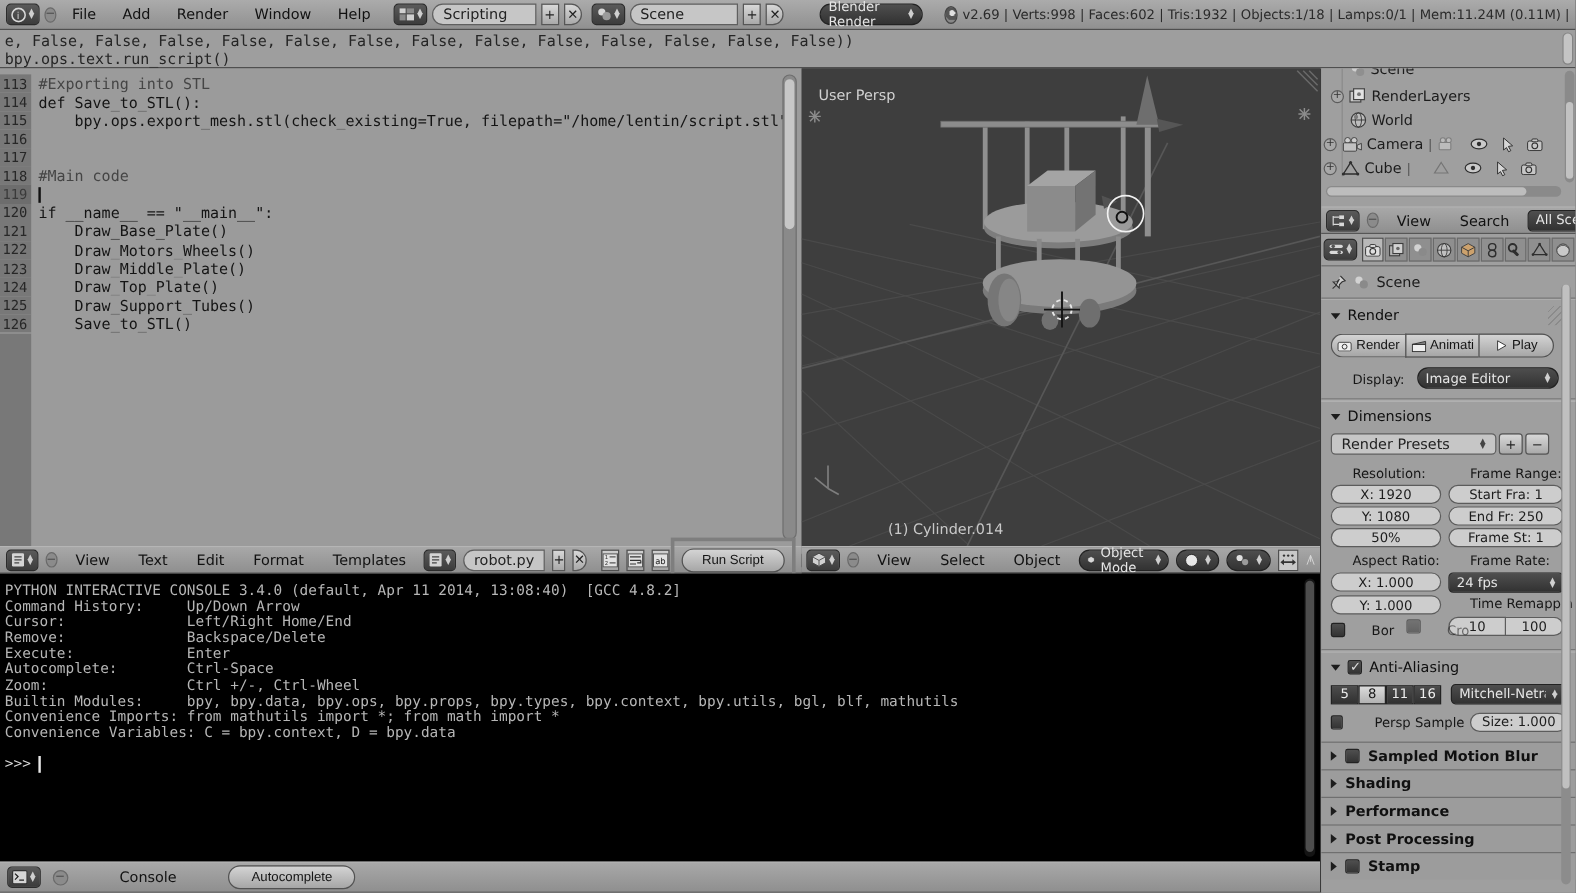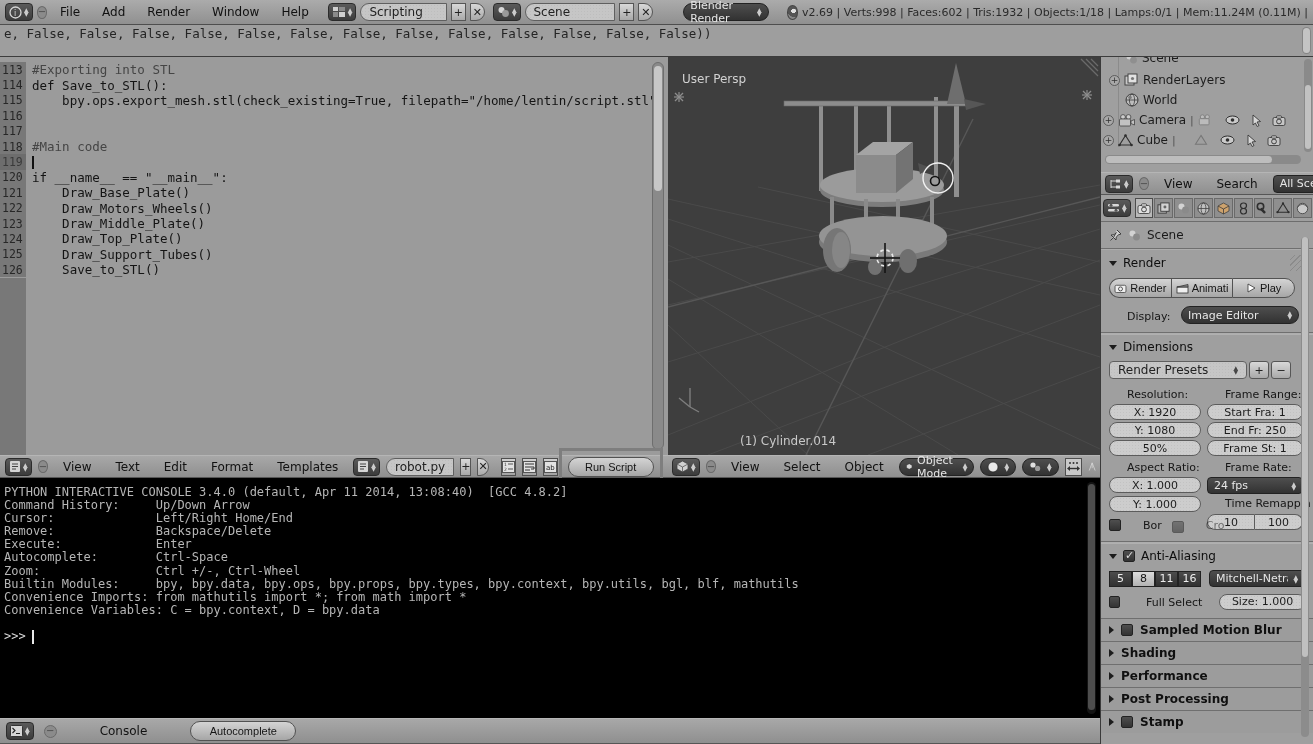--- a/index.html
+++ b/index.html
@@ -151,20 +151,21 @@
     <span class="dark-dd" style="width:112px; margin-left:26px;">
       <span>Blender Render</span>
       <span class="updn">▲<br>▼</span>
     </span>
     <span class="blender-logo" style="margin-left:14px;"></span>
     <span class="stats">v2.69 | Verts:998 | Faces:602 | Tris:1932 | Objects:1/18 | Lamps:0/1 | Mem:11.24M (0.11M) |</span>
   </div>
 
   <div id="info-spill" class="abs">
     <pre>e, False, False, False, False, False, False, False, False, False, False, False, False, False))</pre>
+    <pre>bpy.ops.text.run_script()</pre>
     <div id="info-scroll">
         <div class="thumb"></div>
       </div>
   </div>
 
   <div id="text-editor" class="abs">
     <div class="code-row">
         <span class="gut">113</span>
         <pre class="code comment">#Exporting into STL</pre>
       </div>
@@ -736,21 +737,21 @@
             <span>24 fps</span>
             <span class="updn">▲<br>▼</span>
           </span>
           <span class="slider">Y: 1.000</span>
           <span class="col-label" style="padding-top:1px;">Time Remappin</span>
           <span style="display:flex; align-items:center; gap:10px; padding-top:2px;">
             <span style="display:inline-flex; align-items:center; gap:4px;">
               <span class="chk"></span>
               <span class="col-label">Bor</span>
             </span>
-            <span style="display:inline-flex; align-items:flex-end; gap:4px; opacity:.55;">
+            <span style="display:inline-flex; align-items:flex-start; gap:4px; opacity:.55;">
               <span class="chk"></span>
               <span class="col-label">Cro</span>
             </span>
           </span>
           <span class="seg" style="padding-top:0;">
             <span class="slider" style="width:48px; border-radius:8px 0 0 8px; border-right:1px solid #5c5c5c;">10</span>
             <span class="slider" style="width:48px; border-radius:0 8px 8px 0; border-left:none;">100</span>
           </span>
         </div>
       </div>
@@ -769,21 +770,21 @@
             <span class="dark-sample">11</span>
             <span class="dark-sample">16</span>
           </span>
           <span class="dark-dd" style="width:96px; height:17px; border-radius:4px;">
             <span style="white-space:nowrap; overflow:hidden;">Mitchell-Netra</span>
             <span class="updn">▲<br>▼</span>
           </span>
         </div>
         <div style="display:flex; align-items:center; gap:8px; margin-top:6px;">
           <span class="chk"></span>
-          <span class="col-label" style="width:72px;">Full Select</span>
+          <span class="col-label" style="width:72px;">Persp Sample</span>
           <span class="slider" style="width:96px;">Size: 1.000</span>
         </div>
       </div>
 
       <div class="collapsed-row">
         <span class="tri-right"></span>
         <span class="chk"></span>
         <span>Sampled Motion Blur</span>
       </div>
       <div class="collapsed-row">

